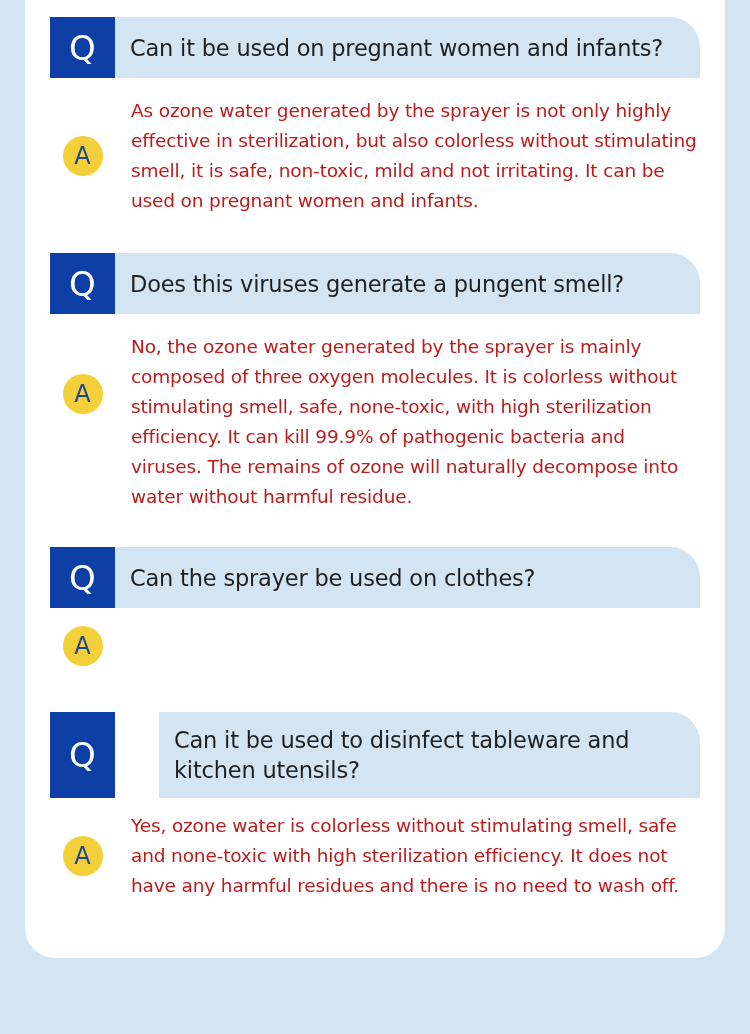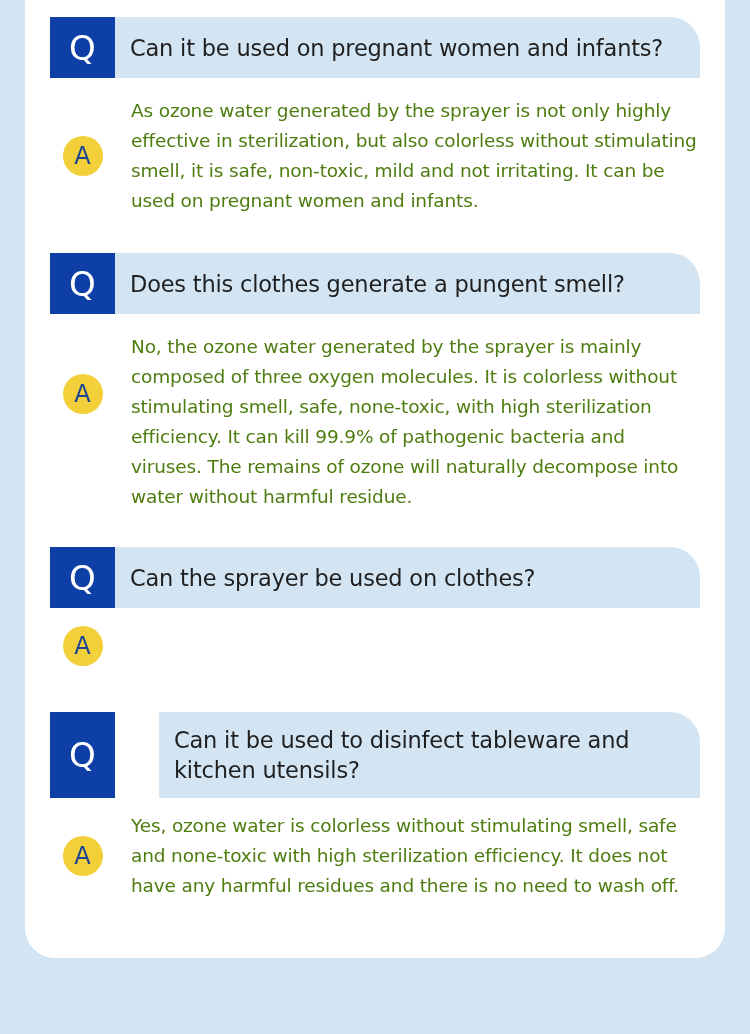--- a/index.html
+++ b/index.html
@@ -76,21 +76,21 @@
       background: #f3cf3a;
       color: #1d4594;
       display: flex;
       align-items: center;
       justify-content: center;
       font-size: 24px;
       font-weight: 500;
     }
     .a-text {
       flex: 1;
-      color: #4d7c0f;
+      color: #b91c1c;
       font-size: 18.5px;
       line-height: 30px;
       padding-left: 16px;
       letter-spacing: -0.15px;
     }
   </style>
 </head>
 <body>
 
 <div class="card"></div>
@@ -104,21 +104,21 @@
     <div class="a-badge-wrap">
       <div class="a-badge">A</div>
     </div>
     <div class="a-text">As ozone water generated by the sprayer is not only highly effective in sterilization, but also colorless without stimulating smell, it is safe, non-toxic, mild and not irritating. It can be used on pregnant women and infants.</div>
   </div>
 </div>
 
 <div class="qa" style="top:253px;">
   <div class="q-row" style="height:61px;">
     <div class="q-badge">Q</div>
-    <div class="q-text">Does this clothes generate a pungent smell?</div>
+    <div class="q-text">Does this viruses generate a pungent smell?</div>
   </div>
   <div class="a-row" style="margin-top:18px;">
     <div class="a-badge-wrap" style="align-self:flex-start; margin-top:42px;">
       <div class="a-badge">A</div>
     </div>
     <div class="a-text">No, the ozone water generated by the sprayer is mainly composed of three oxygen molecules. It is colorless without stimulating smell, safe, none-toxic, with high sterilization efficiency. It can kill 99.9% of pathogenic bacteria and viruses. The remains of ozone will naturally decompose into water without harmful residue.</div>
   </div>
 </div>
 
 <div class="qa" style="top:547px;">

